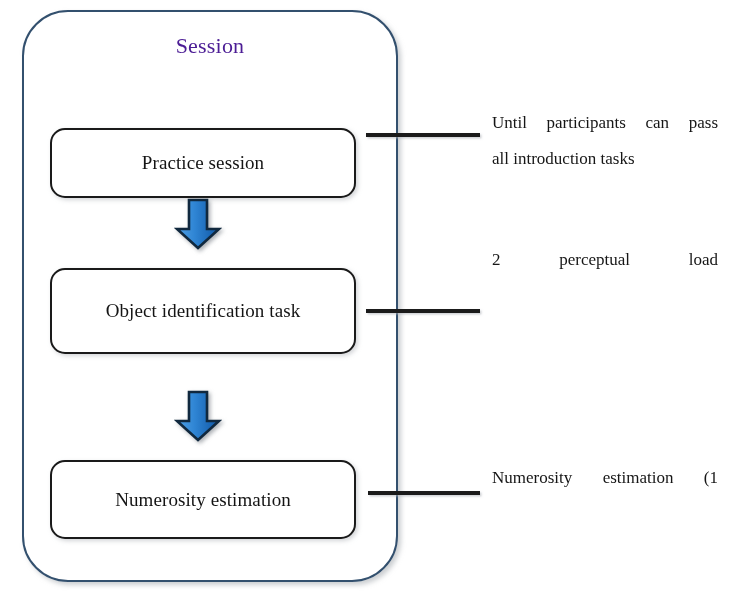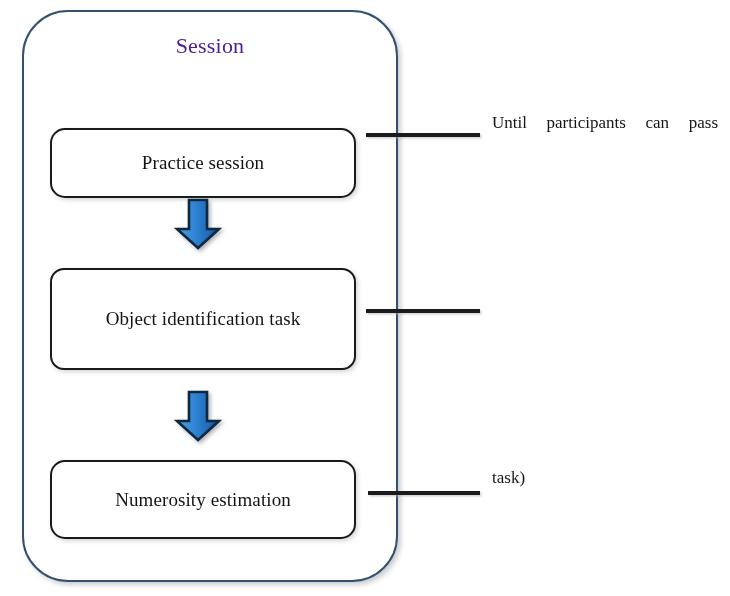--- a/index.html
+++ b/index.html
@@ -55,21 +55,21 @@
     justify-content: center;
     box-shadow: 2px 2px 4px rgba(170,174,180,0.5);
   }
   .stage-label {
     font-size: 19px;
     color: #141414;
     text-align: center;
     letter-spacing: 0.1px;
   }
   #box-practice   { top: 104px;  height: 70px; margin-top: 24px; }
-  #box-object     { top: 268px; height: 102px; border-radius: 14px; }
+  #box-object     { top: 268px; height: 86px; }
   #box-numerosity { top: 460px; height: 79px; }
 
   
   .arrow {
     position: absolute;
     left: 174px;
     width: 48px;
     height: 52px;
     filter: drop-shadow(2.5px 2.5px 2px rgba(140,145,152,0.75));
   }
@@ -156,22 +156,24 @@
   <div class="stage-box" id="box-numerosity">
     <span class="stage-label">Numerosity estimation</span>
   </div>
 
   <div class="connector" id="connector-1"></div>
   <div class="connector" id="connector-2"></div>
   <div class="connector" id="connector-3"></div>
 
   <div class="annotation" id="annotation-1">
     <span class="just-line">Until participants can pass</span>
+    <span class="last-line">all introduction tasks</span>
   </div>
 
   <div class="annotation" id="annotation-2">
+    <span class="just-line">2 perceptual load</span>
   </div>
 
   <div class="annotation" id="annotation-3">
-    <span class="last-line">task)</span>
+    <span class="just-line">Numerosity estimation (1</span>
   </div>
 
 </div>
 
 </body></html>

